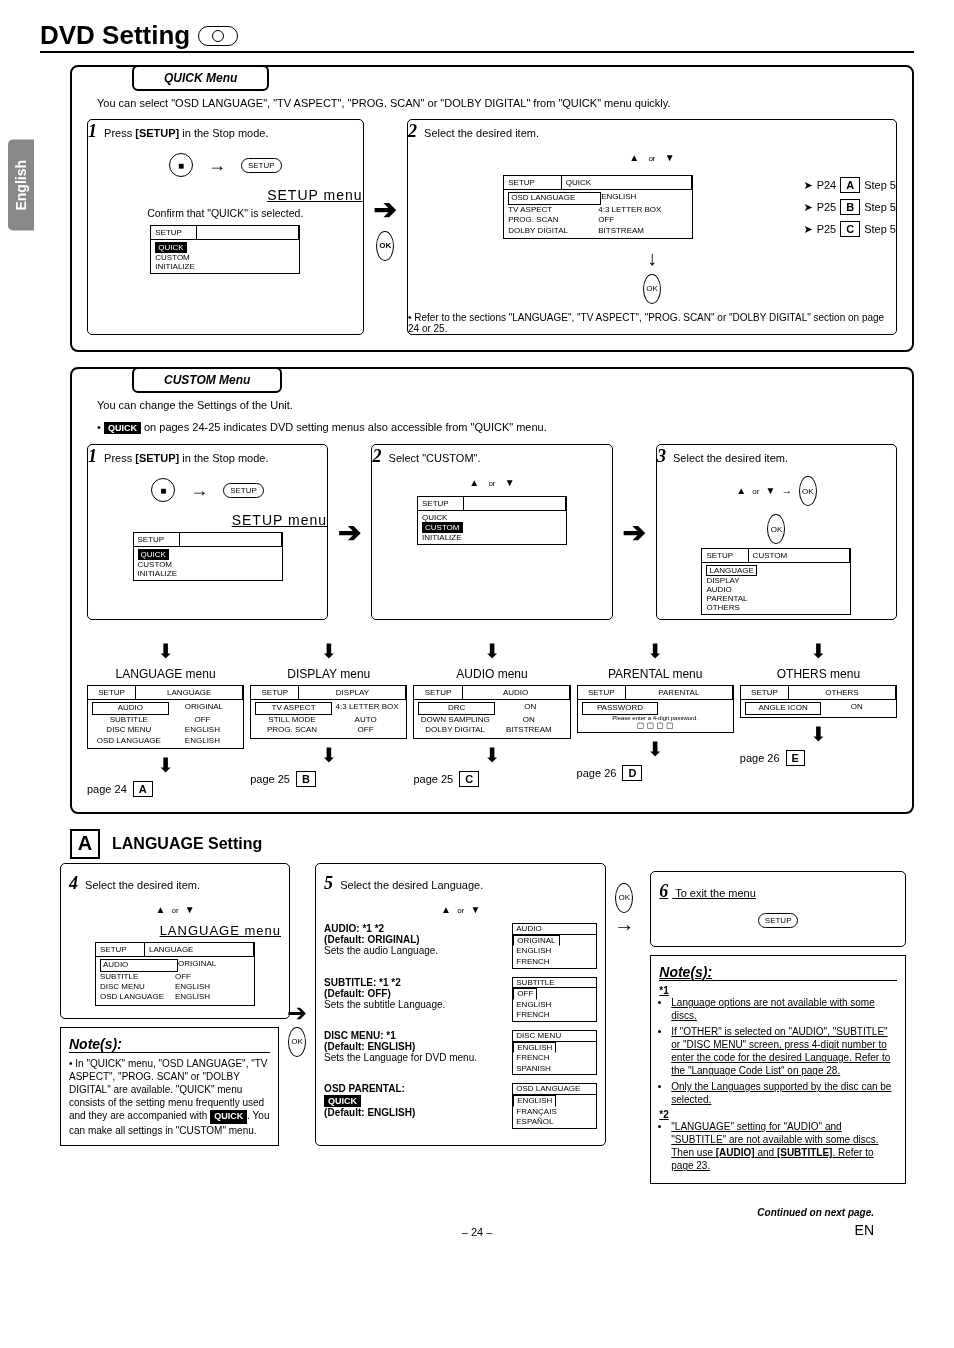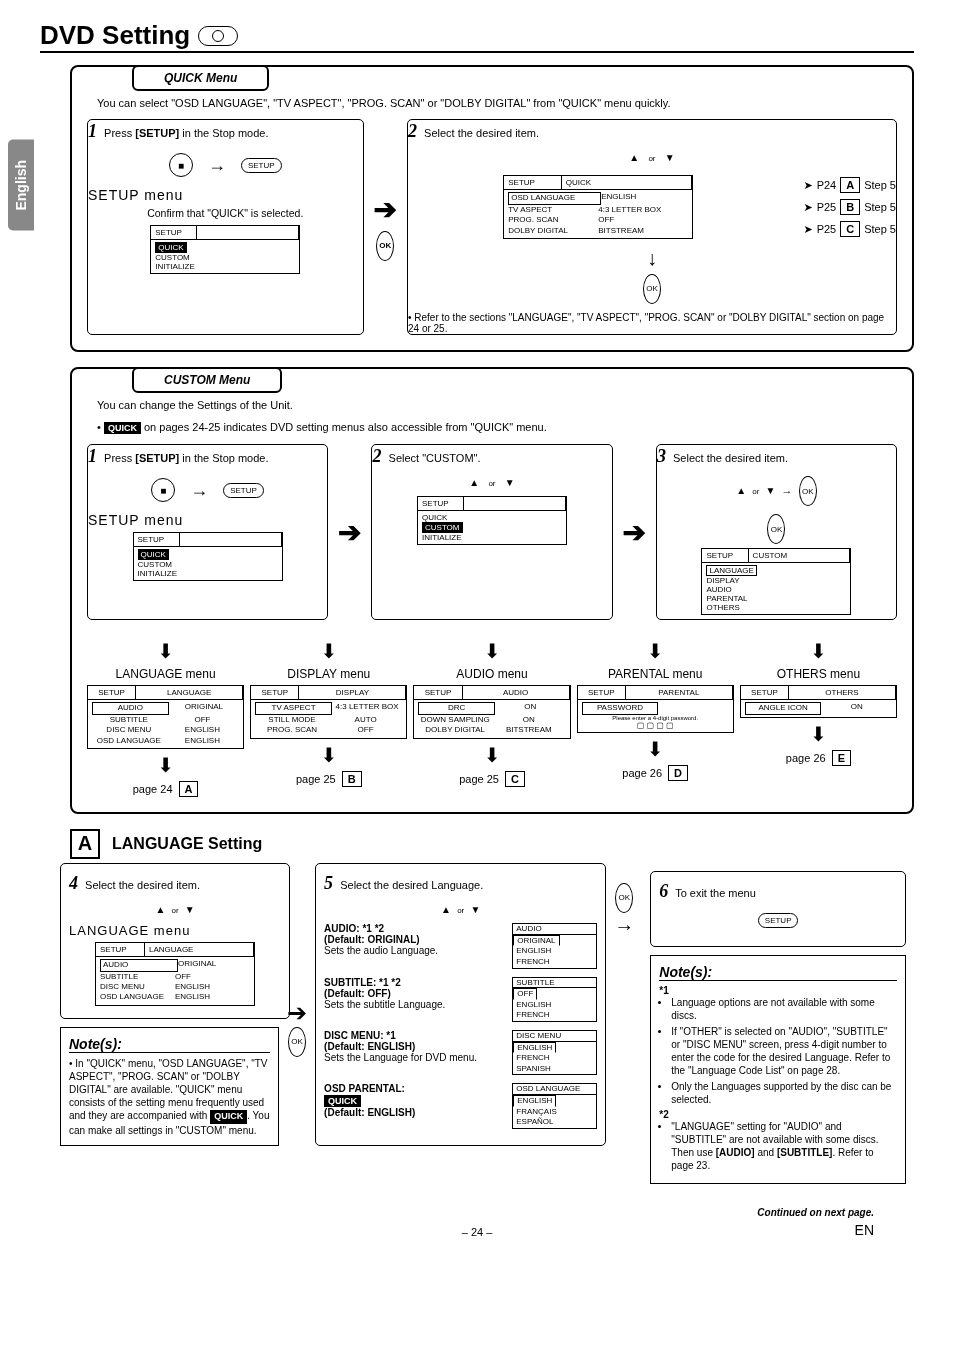--- a/index.html
+++ b/index.html
@@ -19,21 +19,21 @@
   .step-box { border: 1px solid #000; border-radius: 5px; flex: 1; position: relative; }
   .step-num { font-family: Georgia, serif; font-style: italic; font-weight: bold; font-size: 18px; margin-right: 4px; }
   .step-head { line-height: 1.3; }
   
   .icon-btn { display: inline-flex; align-items: center; justify-content: center; border: 1px solid #000; border-radius: 50%; width: 24px; height: 24px; font-size: 10px; }
   .icon-btn.small { width: 18px; height: 30px; font-size: 8px; }
   .icon-pill { display: inline-flex; align-items: center; justify-content: center; border: 1px solid #000; border-radius: 10px; padding: 2px 6px; font-size: 8px; }
   .flow-row { display: flex; align-items: center; justify-content: center; gap: 15px; margin: 10px 0; }
   .arrow-r::after { content: "→"; font-size: 18px; }
   
-  .setup-title { text-align: left; font-size: 14px; margin: 8px 0 4px; letter-spacing: 1px; }
+  .setup-title { text-align: right; font-size: 14px; margin: 8px 0 4px; letter-spacing: 1px; text-decoration: underline; }
   .confirm-text { text-align: center; font-size: 10.5px; margin-bottom: 6px; }
   
   .osd { border: 1px solid #000; font-size: 8px; margin: 4px auto; width: 150px; }
   .osd.wide { width: 190px; }
   .osd-head { display: flex; }
   .osd-head span { padding: 2px 4px; border: 1px solid #000; border-top: none; border-left: none; flex: 1; }
   .osd-head span:first-child { flex: 0.4; }
   .osd-body { padding: 2px 4px; }
   .osd-row { display: flex; line-height: 1.3; }
   .osd-row span { flex: 1; }
@@ -48,31 +48,31 @@
   
   .note-text { font-size: 10px; margin-top: 8px; }
   
   .quick-badge { background: #000; color: #fff; padding: 1px 4px; font-size: 9px; font-weight: bold; display: inline-block; }
   
   .menus-row { display: flex; justify-content: space-between; gap: 6px; margin-top: 15px; }
   .menu-col { flex: 1; text-align: center; }
   .menu-col h4 { font-size: 12px; font-weight: normal; margin-bottom: 4px; }
   .menu-col .osd { width: auto; margin: 0; }
   .arrow-down { font-size: 20px; margin: 4px 0; }
-  .page-link { display: flex; align-items: center; justify-content: center; gap: 6px; font-size: 11px; margin-top: 4px;}
+  .page-link { display: flex; align-items: center; justify-content: flex-start; gap: 6px; font-size: 11px; margin-top: 4px;}
   
   .letter-tab { border: 2px solid #000; font-weight: bold; font-size: 20px; width: 30px; height: 30px; display: inline-flex; align-items: center; justify-content: center; }
   .lang-setting-head { display: flex; align-items: center; gap: 12px; margin: 15px 0 4px 30px; }
   .lang-setting-head h2 { font-size: 16px; }
   
   .lang-grid { display: flex; gap: 8px; margin-left: 20px; align-items: flex-start; }
   .lang-col { border: 1px solid #000; border-radius: 5px; padding: 8px; }
   .lang-col.c1 { width: 230px; }
   .lang-col.c2 { width: 300px; }
-  .lang-col.c3 { width: 280px; border: none; padding: 8px; }
+  .lang-col.c3 { width: 280px; border: none; padding: 8px; text-decoration: underline; }
   .lang-col.c3 .inner { border: 1px solid #000; border-radius: 5px; padding: 8px; margin-bottom: 8px;}
   
   .notes-box { border: 1.5px solid #000; padding: 8px; font-size: 10px; }
   .notes-box h3 { font-style: italic; font-weight: bold; font-size: 14px; border-bottom: 1px solid #000; margin-bottom: 4px; }
   .notes-box li { margin-left: 12px; list-style: disc; line-height: 1.3; margin-bottom: 3px;}
   
   .setting-item { margin-bottom: 8px; }
   .setting-item .label { font-weight: bold; font-size: 10px; }
   .setting-item .default { font-weight: bold; font-size: 10px; }
   .setting-item .desc { font-size: 10px; }

